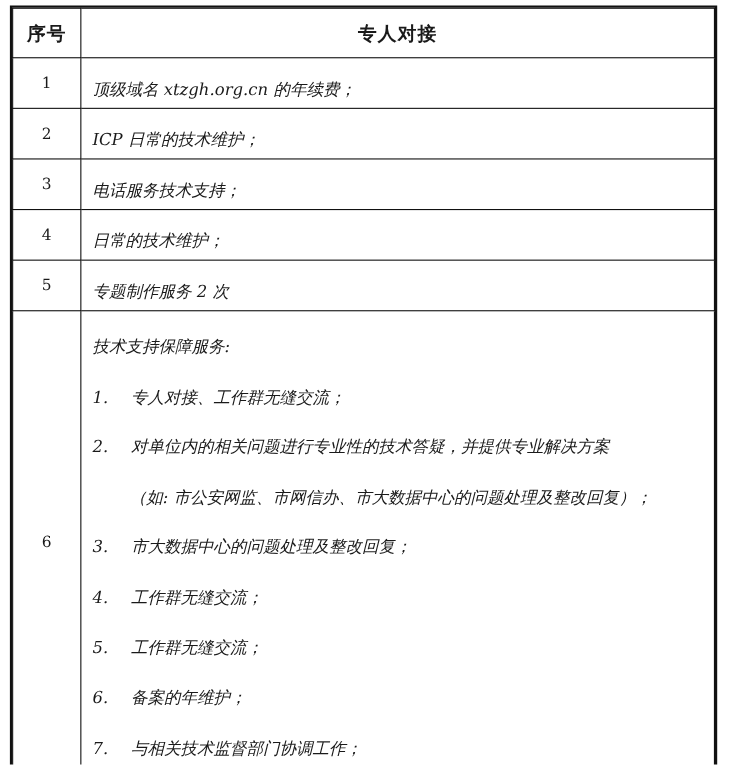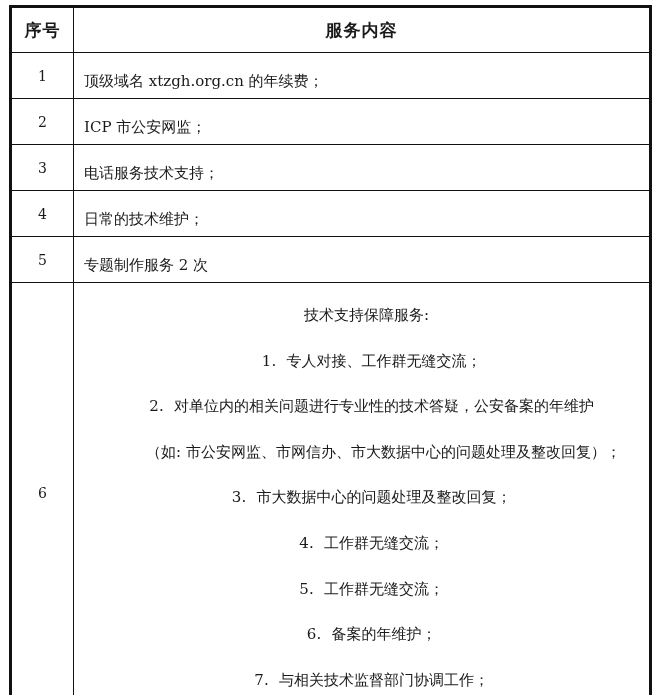--- a/index.html
+++ b/index.html
@@ -5,68 +5,68 @@
   html, body { margin: 0; padding: 0; background: #ffffff; }
   body { width: 664px; height: 695px; position: relative; overflow: hidden;
          font-family: "DejaVu Serif", "Liberation Serif", serif; color: #1a1a1a; }
   .tbl { position: absolute; left: 9px; top: 5px; width: 643px; border: 2px solid #111;
          box-sizing: border-box; border-collapse: collapse; }
   table { border-collapse: collapse; width: 100%; table-layout: fixed; }
   td, th { border: 1.5px solid #111; padding: 0; vertical-align: middle; }
   col.c1 { width: 62px; }
   th { height: 44px; font-weight: bold; font-size: 17px; letter-spacing: 1px; }
   .num { text-align: center; font-size: 14px; }
-  .content { font-size: 15px; padding-left: 10px; }
+  .content { font-size: 15px; padding-left: 10px; font-style: italic; }
   tr.row td { height: 45px; }
   .row .content span { position: relative; top: 6px; }
   .multi { padding-top: 10px; padding-bottom: 0; }
-  .line { height: 45.6px; line-height: 45.6px; font-size: 15px; white-space: nowrap; text-align: center; }
+  .line { height: 45.6px; line-height: 45.6px; font-size: 15px; white-space: nowrap; }
   .line .n { display: inline-block; width: 35px; }
   .indent { padding-left: 34px; }
 </style>
 </head>
 <body>
 
 <div class="tbl">
 <table>
   <colgroup>
         <col class="c1">
         <col>
       </colgroup>
   <tbody>
         <tr>
     <th>序号</th>
-    <th>服务内容</th>
+    <th>专人对接</th>
   </tr>
   <tr class="row">
     <td class="num"><span>1</span></td>
     <td class="content"><span>顶级域名 xtzgh.org.cn 的年续费；</span></td>
   </tr>
   <tr class="row">
     <td class="num"><span>2</span></td>
-    <td class="content"><span>ICP 市公安网监；</span></td>
+    <td class="content"><span>ICP 日常的技术维护；</span></td>
   </tr>
   <tr class="row">
     <td class="num"><span>3</span></td>
     <td class="content"><span>电话服务技术支持；</span></td>
   </tr>
   <tr class="row">
     <td class="num"><span>4</span></td>
     <td class="content"><span>日常的技术维护；</span></td>
   </tr>
   <tr class="row">
     <td class="num"><span>5</span></td>
     <td class="content"><span>专题制作服务 2 次</span></td>
   </tr>
   <tr>
     <td class="num">6</td>
     <td class="content multi">
       <div class="line">技术支持保障服务:</div>
       <div class="line"><span class="n">1.</span><span>专人对接、工作群无缝交流；</span></div>
-      <div class="line"><span class="n">2.</span><span>对单位内的相关问题进行专业性的技术答疑，公安备案的年维护</span></div>
+      <div class="line"><span class="n">2.</span><span>对单位内的相关问题进行专业性的技术答疑，并提供专业解决方案</span></div>
       <div class="line indent">（如: 市公安网监、市网信办、市大数据中心的问题处理及整改回复）；</div>
       <div class="line"><span class="n">3.</span><span>市大数据中心的问题处理及整改回复；</span></div>
       <div class="line"><span class="n">4.</span><span>工作群无缝交流；</span></div>
       <div class="line"><span class="n">5.</span><span>工作群无缝交流；</span></div>
       <div class="line"><span class="n">6.</span><span>备案的年维护；</span></div>
       <div class="line"><span class="n">7.</span><span>与相关技术监督部门协调工作；</span></div>
     </td>
   </tr>
 </tbody>
     </table>

